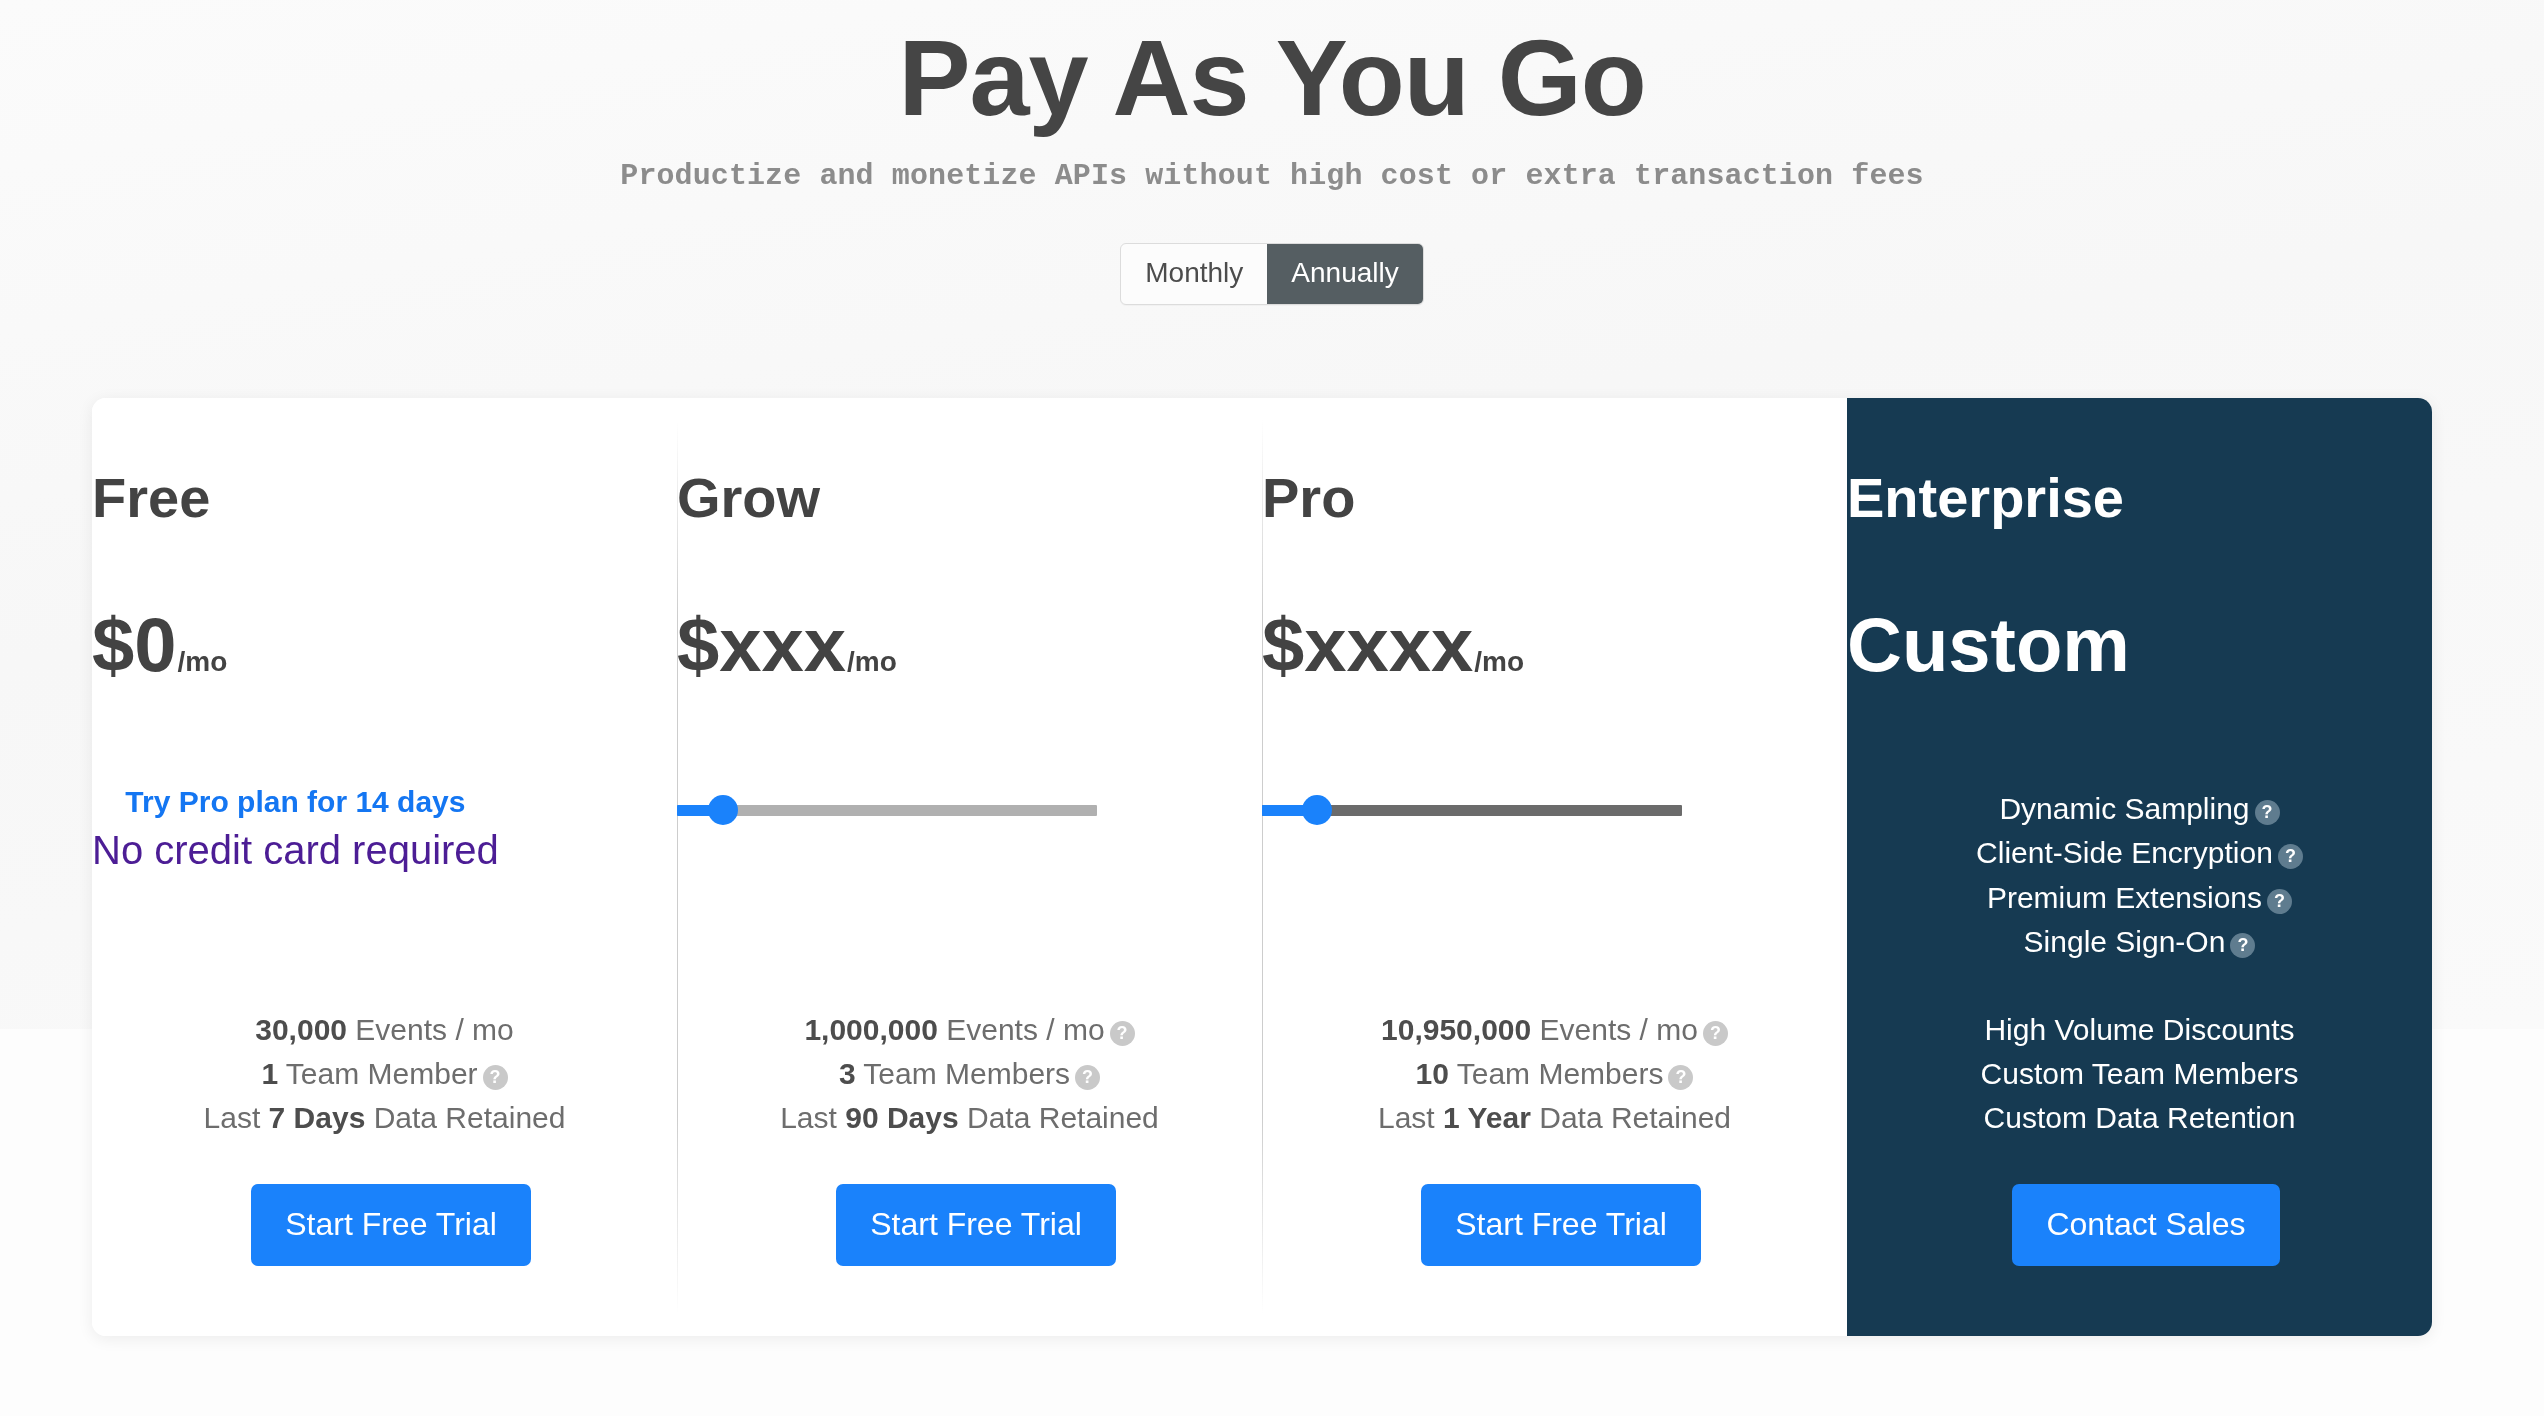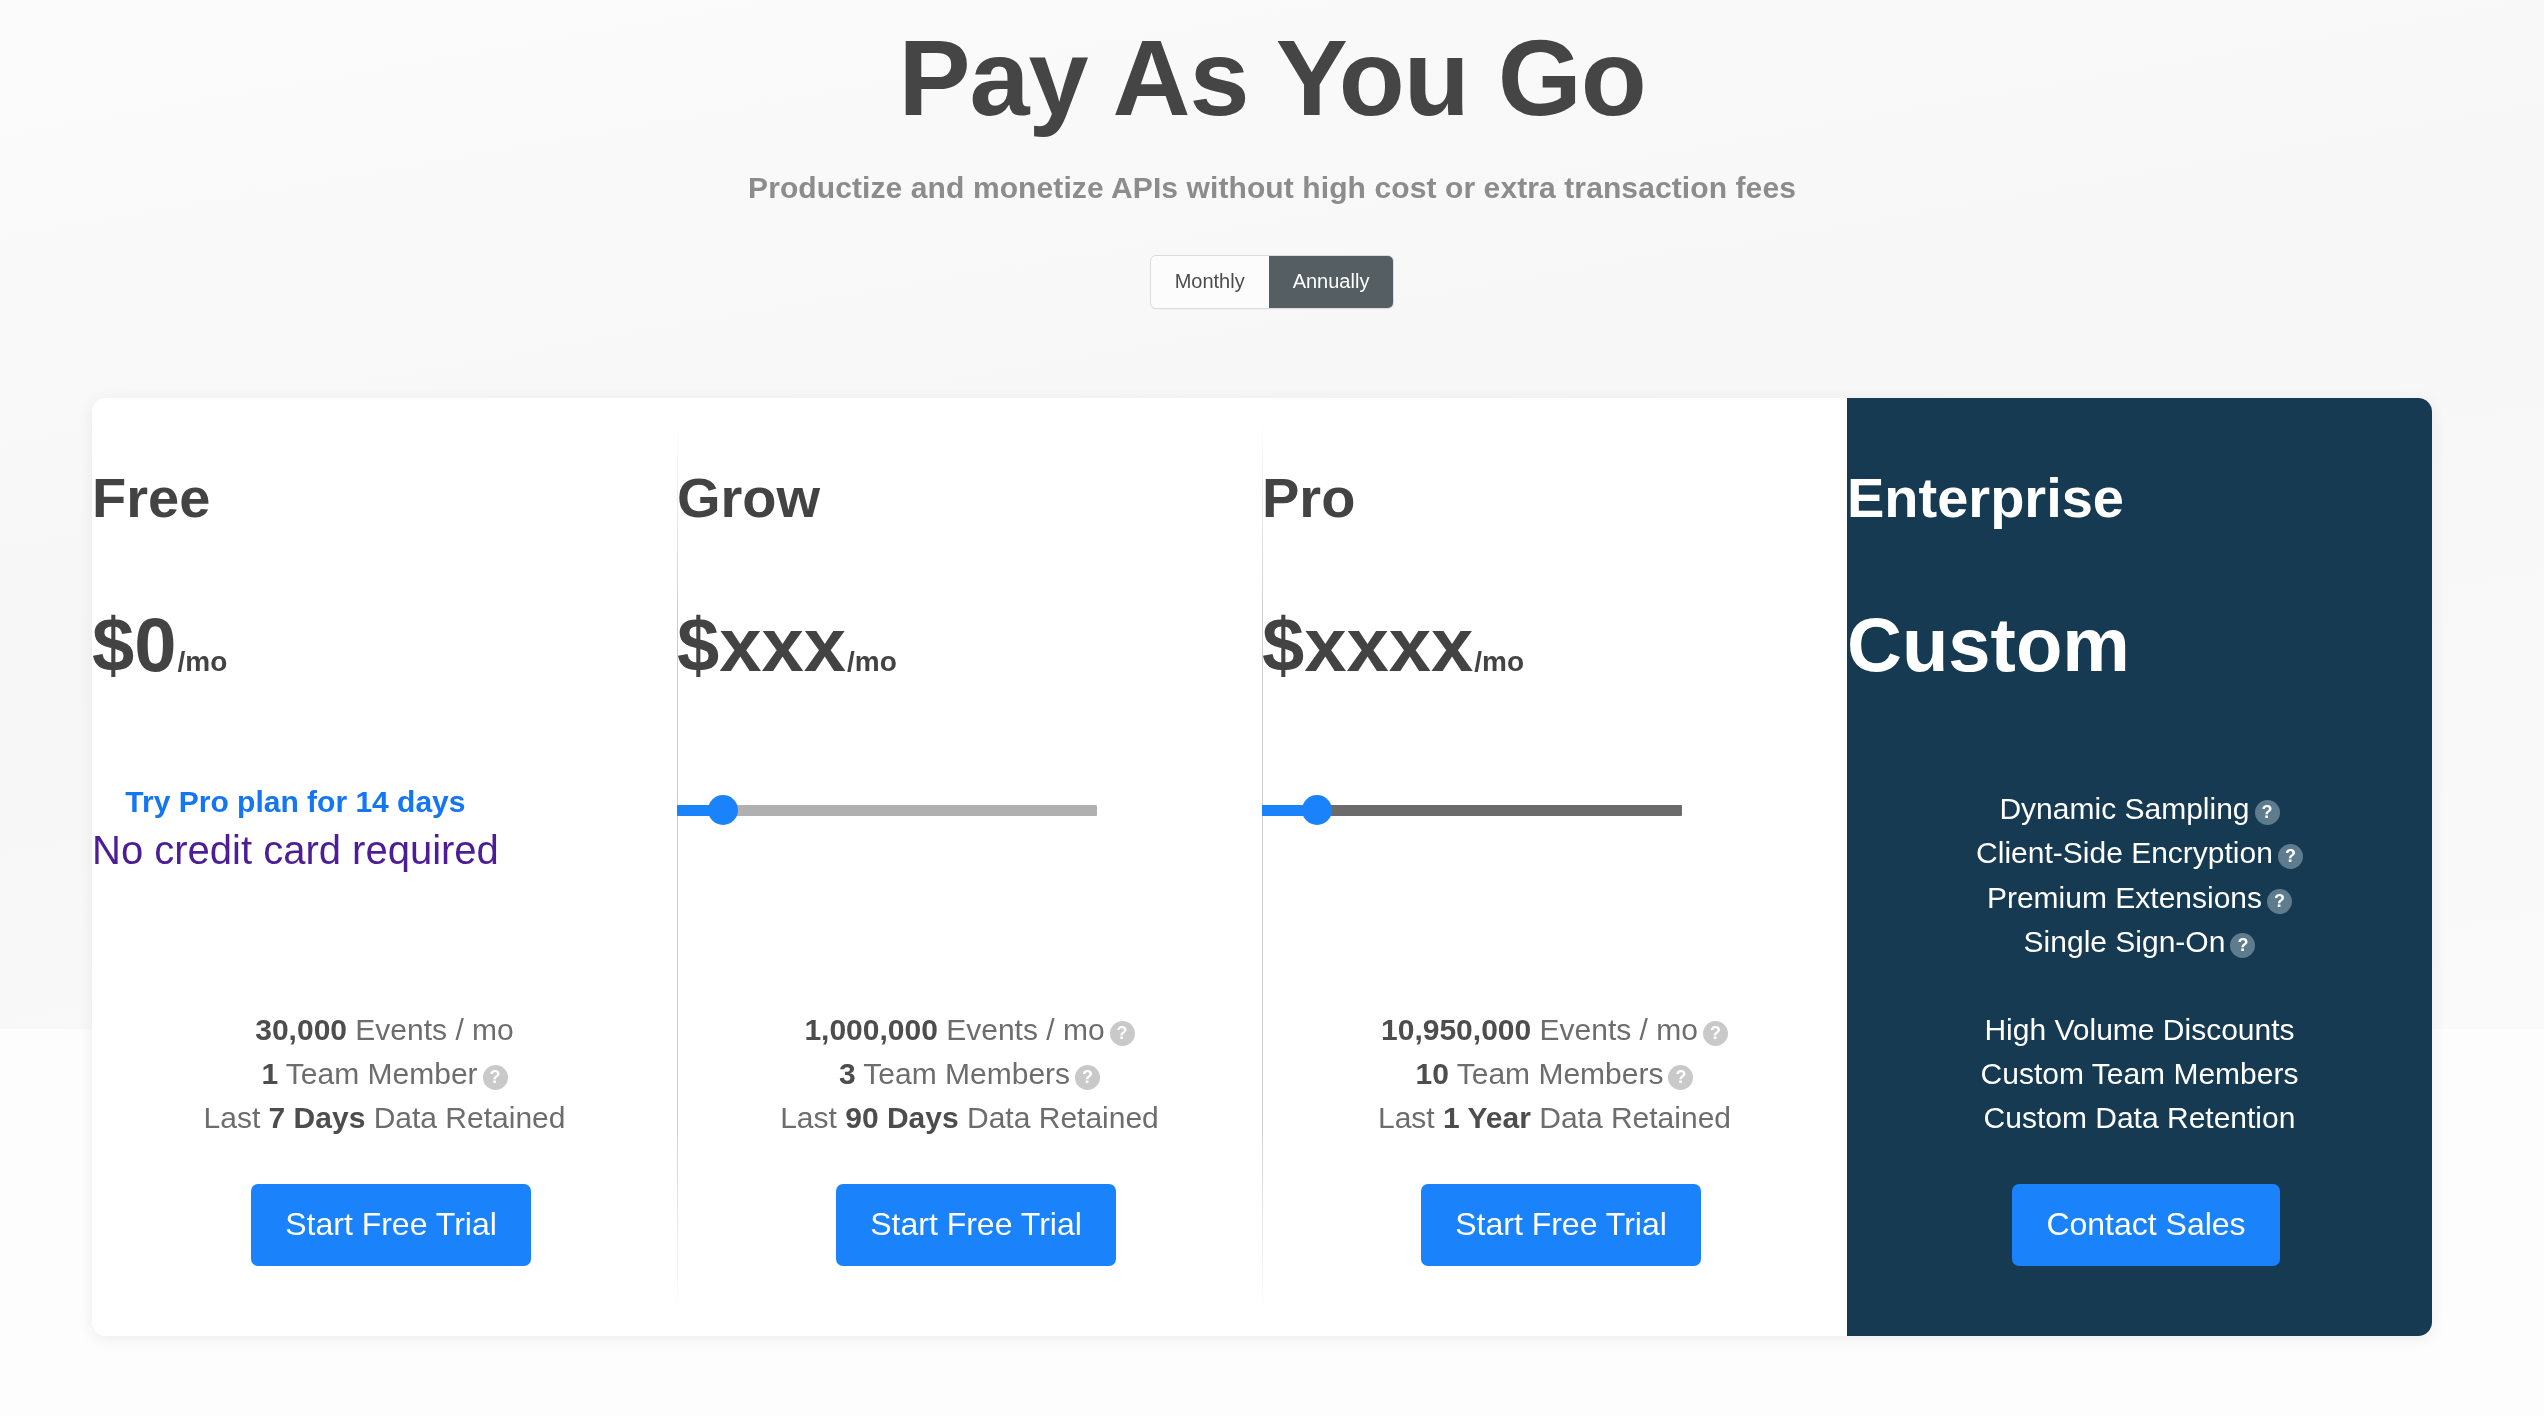--- a/index.html
+++ b/index.html
@@ -33,46 +33,47 @@
 
   .page-title {
     font-size: 108px;
     line-height: 1.12;
     font-weight: bold;
     color: #454545;
     letter-spacing: -1px;
   }
 
   .page-subtitle {
-    margin-top: 32px;
+    margin-top: 20px;
     font-size: 30px;
     font-weight: bold;
     color: #8c8c8c;
     letter-spacing: 0.1px;
+    font-family: Liberation Mono, monospace;
   }
 
   
   .toggle-wrap {
     display: flex;
     justify-content: center;
     margin-top: 50px;
   }
 
   .toggle {
     display: inline-flex;
     border: 1px solid #dcdcdc;
     border-radius: 6px;
     overflow: hidden;
     background: #fcfcfc;
     box-shadow: 0 1px 1px rgba(0,0,0,.03);
   }
 
   .toggle-btn {
     font-family: "Liberation Sans", sans-serif;
-    font-size: 20px;
+    font-size: 28px;
     line-height: 1;
     padding: 15px 24px 17px;
     border: 0;
     background: transparent;
     color: #4c4c4c;
     cursor: pointer;
   }
 
   .toggle-btn.active {
     background: #555e62;

